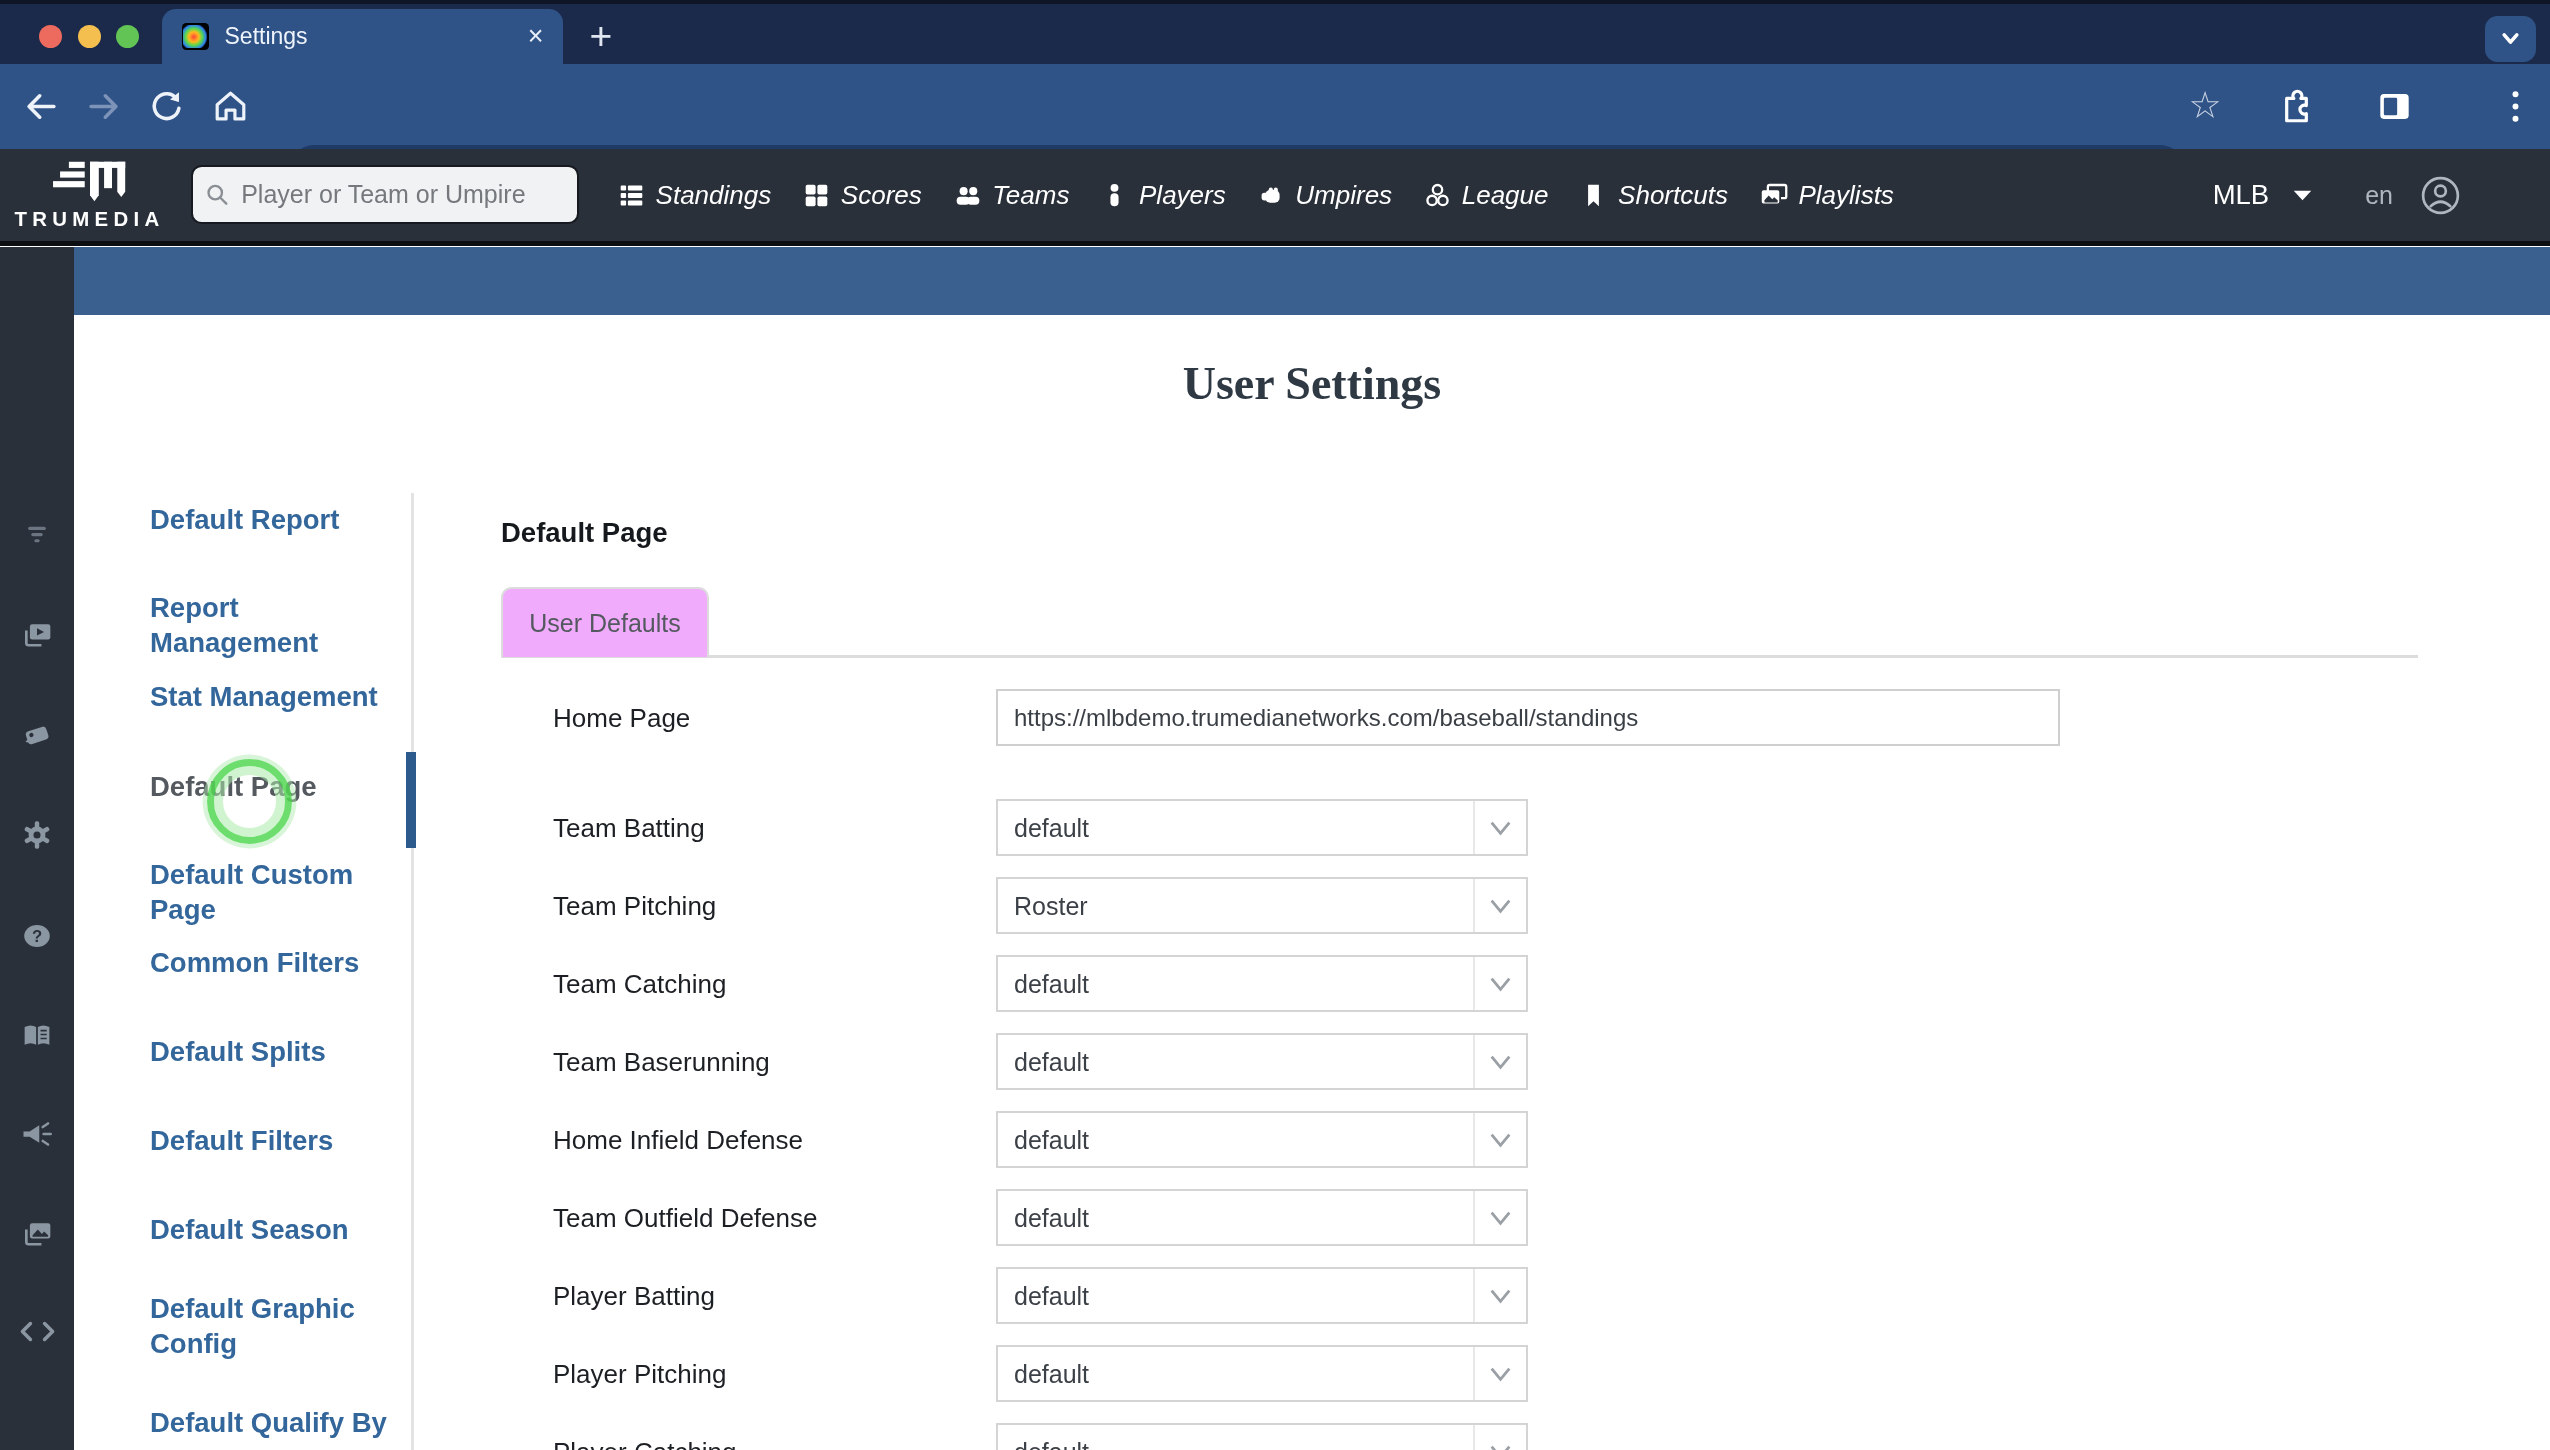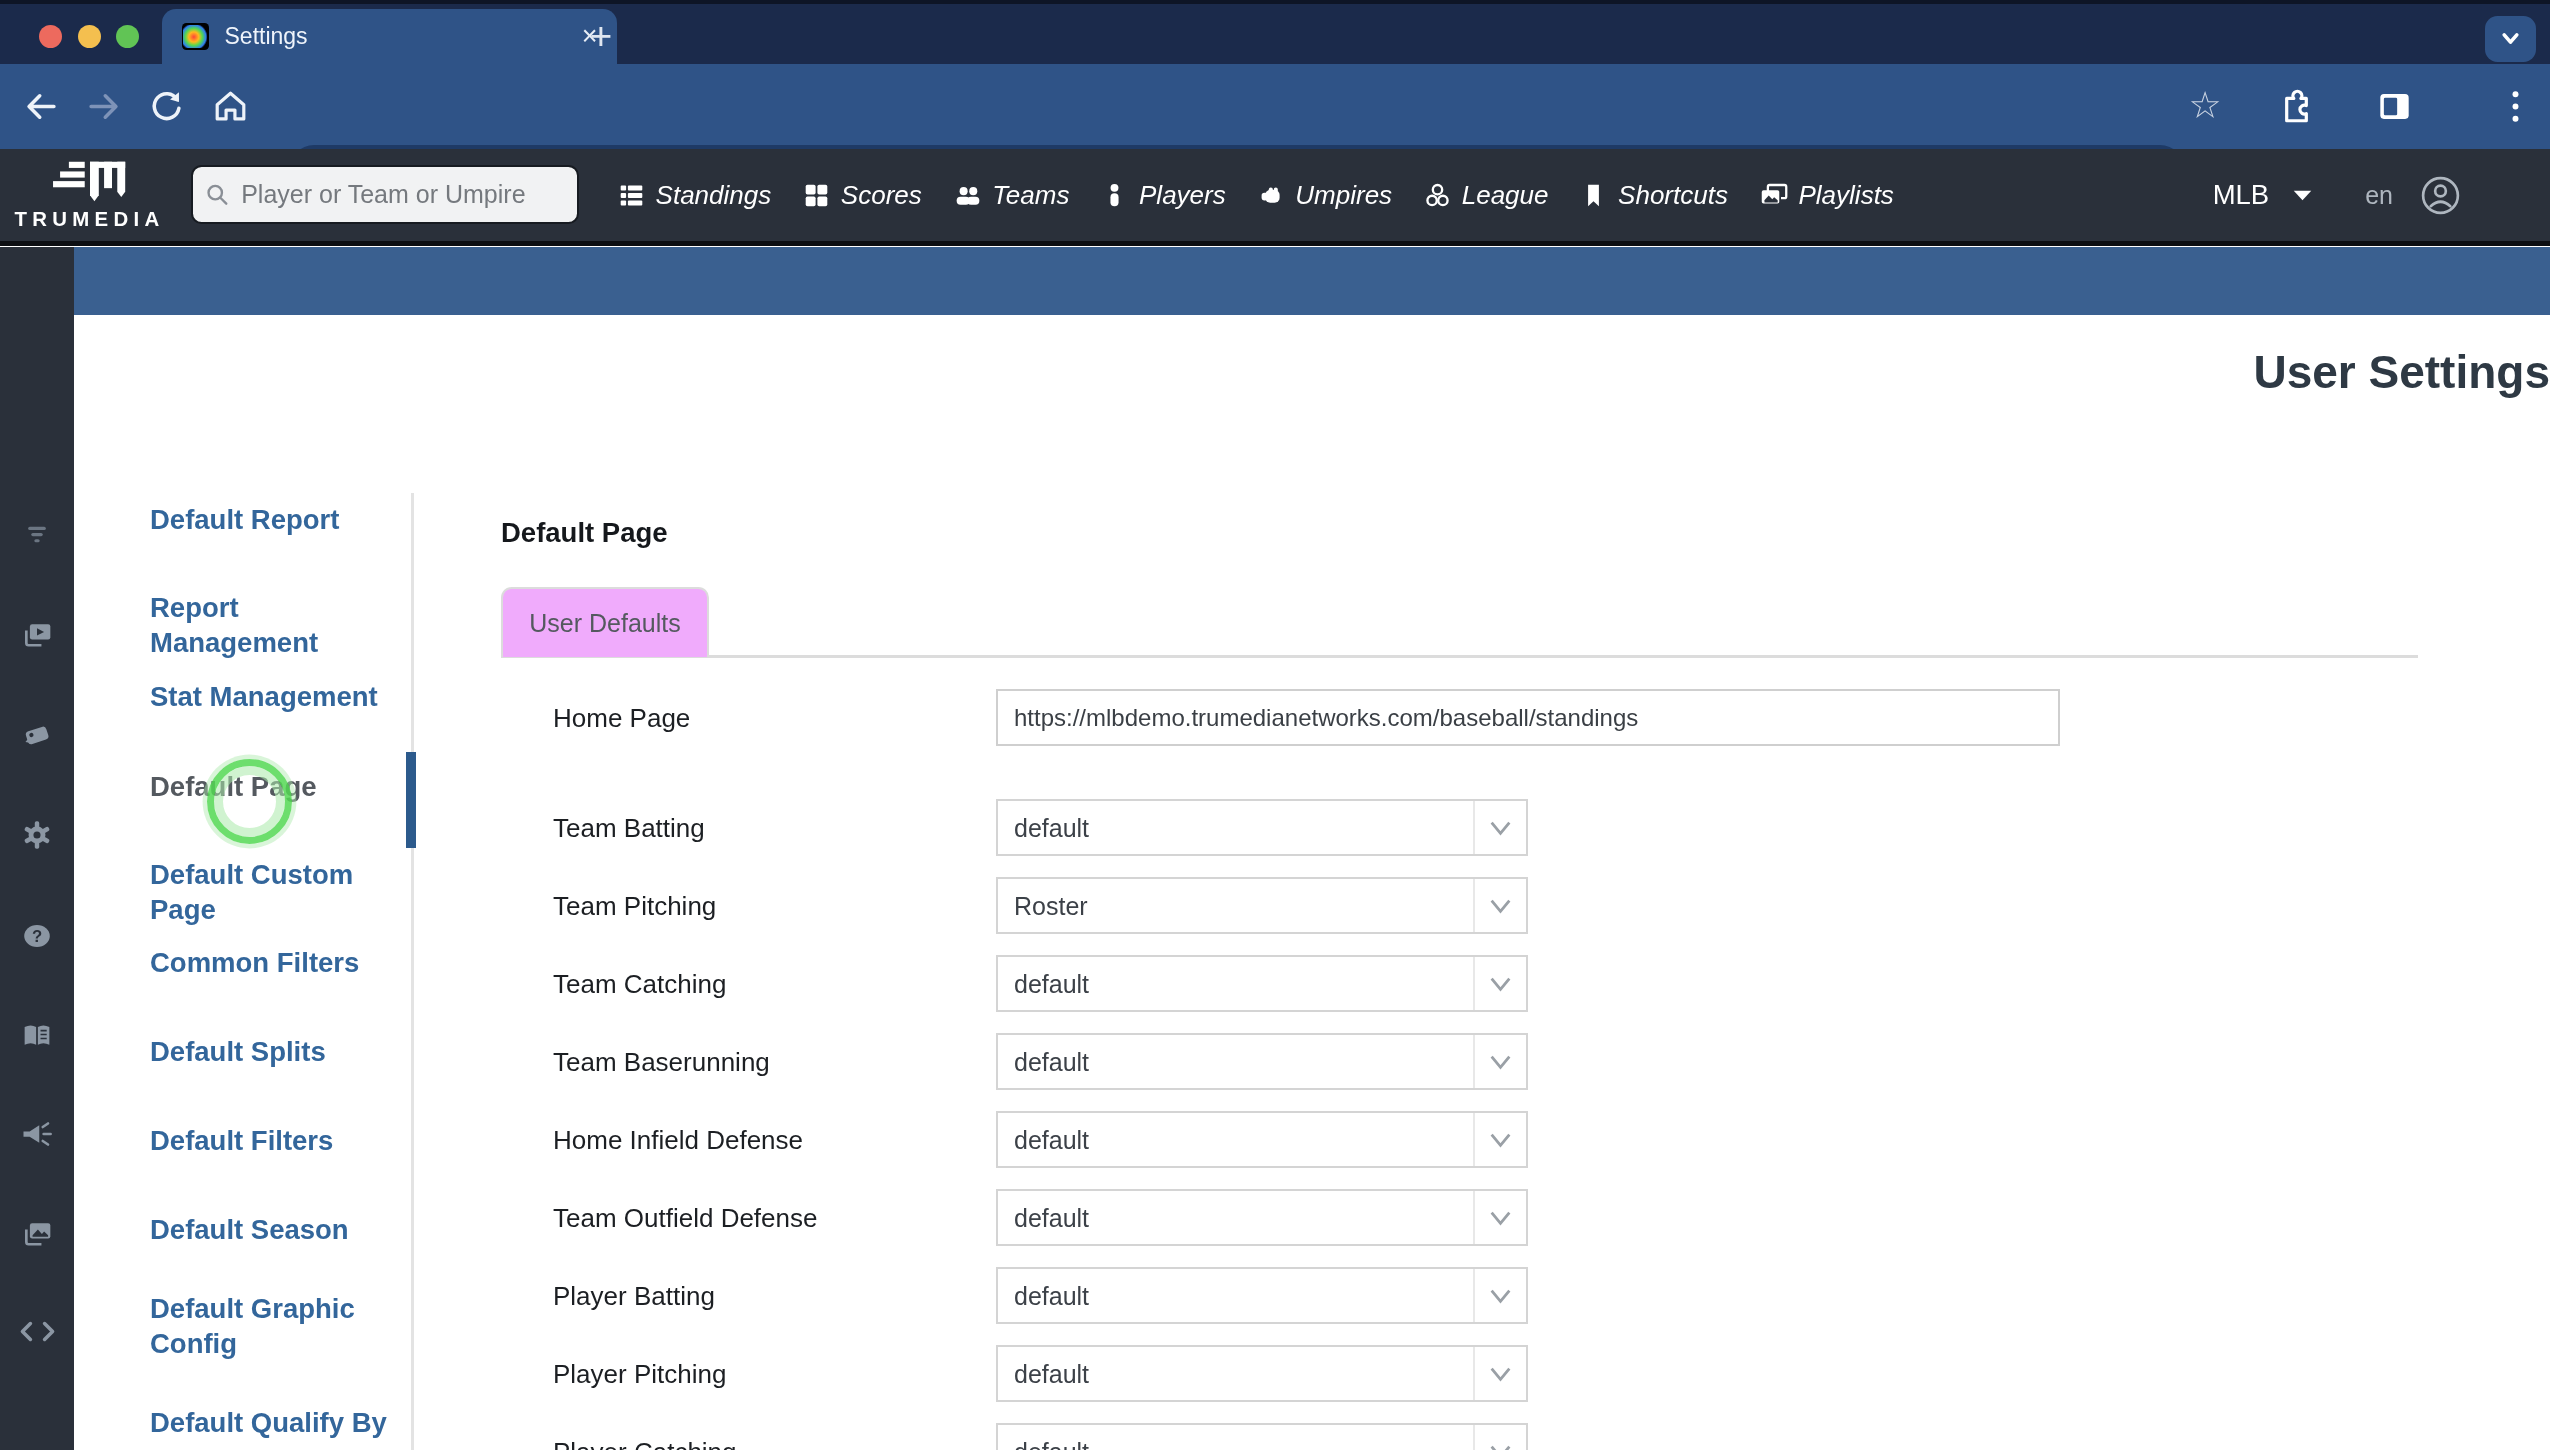--- a/index.html
+++ b/index.html
@@ -7,21 +7,21 @@
               font-family:"Liberation Sans","DejaVu Sans",sans-serif; }
   .stage { position:relative; width:2550px; height:1451px; }
 
   
   .win-topline { position:absolute; left:0; top:0; width:100%; height:3.5px; background:#0e1526; }
   .tabstrip { position:absolute; left:0; top:3.5px; width:100%; height:60px; background:#1b2a4b; }
   .traffic { position:absolute; top:21px; width:23px; height:23px; border-radius:50%; }
   .t-red { left:39px; background:#ed6a5e; }
   .t-yellow { left:78px; background:#f4bf4f; }
   .t-green { left:116px; background:#61c455; }
-  .tab { position:absolute; left:162px; top:5.3px; width:455px; height:55px; background:#2f5387;
+  .tab { position:absolute; left:162px; top:5.3px; width:401px; height:55px; background:#2f5387;
          border-radius:14px 14px 0 0; display:flex; align-items:center; padding:0 19.5px; }
   .favicon { width:27px; height:27px; border-radius:4.4px; background:#000; position:relative; overflow:hidden; flex:0 0 auto; }
   .favicon::after { content:""; position:absolute; inset:1.8px;
       background:radial-gradient(circle at 45% 52%, #ff4338 0%, #ffb81f 28%, #53d84f 48%, #2f7ef0 68%, transparent 78%); }
   .tab-title { color:#eff4fb; font-size:23px; margin-left:16px; flex:1; }
   .tab-close { color:#e8eef7; font-size:27px; line-height:27px; cursor:default; }
   .newtab { position:absolute; left:578px; top:12.4px; width:46px; height:41px; color:#dfe6f0;
             font-size:39px; font-weight:200; display:flex; align-items:center; justify-content:center; }
   .tabchev { position:absolute; left:2485px; top:12.4px; width:51px; height:46px; border-radius:12.4px;
              background:#2f5387; display:flex; align-items:center; justify-content:center; }
@@ -58,22 +58,22 @@
   .lang { color:#aeb6bf; font-size:25px; margin-left:25px; }
   .nav-black-line { position:absolute; left:0; top:241px; width:100%; height:5.3px; background:#0c0e12; }
 
   
   .leftbar { position:absolute; left:0; top:247px; width:74px; height:1204px; background:#2a303a; }
   .lb-ico { position:absolute; left:0; width:74px; height:39px; display:flex; align-items:center;
             justify-content:center; color:#8b96a3; }
   .blueband { position:absolute; left:74px; top:247px; width:2476px; height:68px; background:#3a6090; }
   .content { position:absolute; left:74px; top:315px; width:2476px; height:1136px; background:#fff; }
 
-  .page-title { position:absolute; left:0; top:30px; width:100%; text-align:right; color:#2e3944;
-                font-size:46px; font-weight:600; }
+  .page-title { position:absolute; left:0; top:42px; width:100%; text-align:center; color:#2e3944;
+                font-size:46px; font-weight:600;font-family:Liberation Serif, serif; }
 
   
   .menu-divider { position:absolute; left:337px; top:178px; width:2.7px; height:958px; background:#e3e3e3; }
   .menu-active-bar { position:absolute; left:332px; top:437px; width:9.8px; height:96px; background:#2c5a8c; }
   .mi { position:absolute; left:76px; width:259px; font-size:27.5px; font-weight:600; color:#33669b;
         line-height:35px; cursor:pointer; }
   .mi.active { color:#54595f; }
   .click-ring { position:absolute; left:133px; top:444px; width:85px; height:85px; border-radius:50%;
                 border:7px solid rgba(84,216,84,.85);
                 box-shadow: inset 0 0 0 9px rgba(170,233,170,.55), 0 0 0 4.4px rgba(170,233,170,.45);

